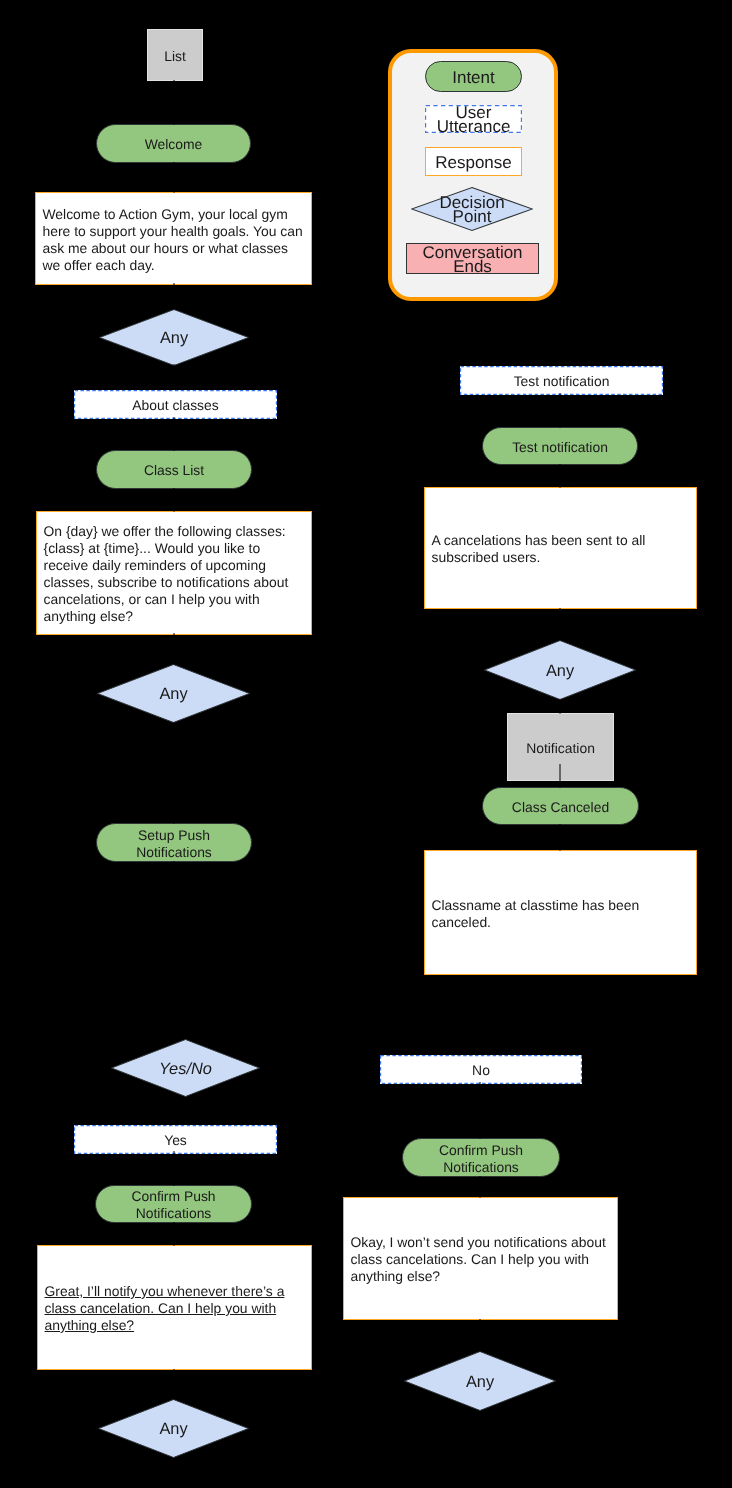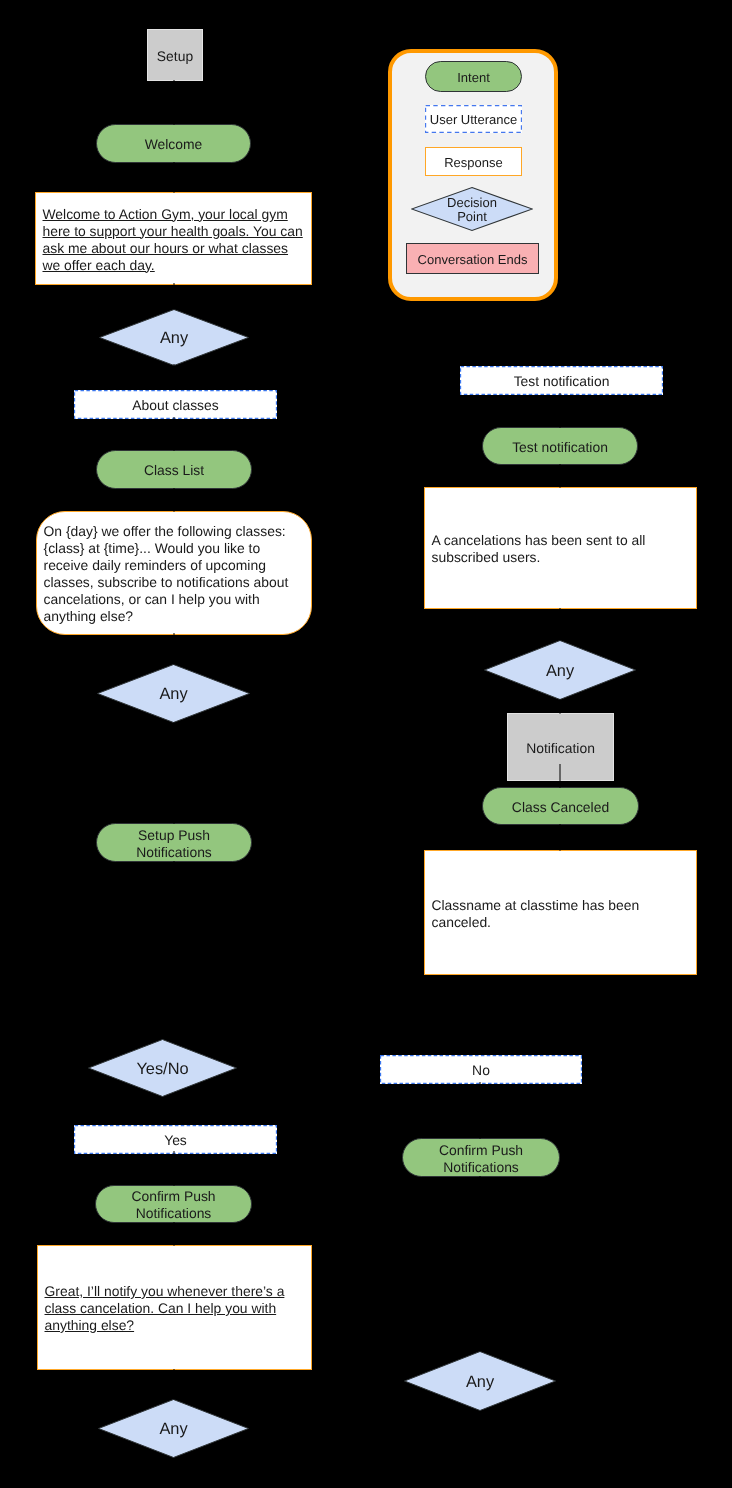--- a/index.html
+++ b/index.html
@@ -23,21 +23,21 @@
   .resp{background:#ffffff;border:1.5px solid #ffa726;text-align:left;
         justify-content:flex-start;padding:0 6.5px;}
   .diamond{color:#1a1a1a;font-size:16.4px;}
   .diamond .lbl{line-height:19px;}
   .conv-end{background:#f9b0b3;border:1px solid #2f3436;}
   .legend{background:#f2f2f2;border:4px solid #ff9900;border-radius:23px;box-sizing:border-box;}
   #edges{position:absolute;left:0;top:0;z-index:5;pointer-events:none;}
   svg.dia{position:absolute;left:0;top:0;}
   .dia-lbl{position:relative;z-index:2;}
   
-  .legend .node{font-size:13px;}
+  .legend .node{font-size:17px;}
   .legend .lbl{line-height:14px;}
   .lg-resp{background:#ffffff;border:1.5px solid #ffa726;}
 </style>
 </head>
 <body>
 
 <div id="canvas">
 
   <svg id="edges" width="732" height="1488" aria-hidden="true">
     <g stroke="#000000" stroke-width="1" fill="none">
@@ -87,28 +87,28 @@
       </svg>
       <span class="lbl dia-lbl">Decision
 Point</span>
     </div>
     <div class="node conv-end lg-end" style="left:14px;top:190px;width:133px;height:31px;">
       <span class="lbl">Conversation Ends</span>
     </div>
   </div>
 
   <div class="node start-box" style="left:147px;top:29px;width:56px;height:52px;">
-    <span class="lbl">Setup</span>
+    <span class="lbl">List</span>
   </div>
 
   <div class="node intent" style="left:96px;top:124px;width:155px;height:39px;">
     <span class="lbl">Welcome</span>
   </div>
 
-  <div class="node resp" style="left:35px;top:192px;width:277px;height:93px;text-decoration:underline;">
+  <div class="node resp" style="left:35px;top:192px;width:277px;height:93px;">
     <span class="lbl body">Welcome to Action Gym, your local gym here to support your health goals. You can ask me about our hours or what classes we offer each day.</span>
   </div>
 
   <div class="node diamond" style="left:99px;top:309px;width:150px;height:57px;">
     <svg class="dia" viewBox="0 0 150 57" width="150" height="57" preserveAspectRatio="none">
       <polygon points="75,0.5 149.5,28.5 75,56.5 0.5,28.5" fill="#ccdcf7" stroke="#2f3436" stroke-width="1"></polygon>
     </svg>
     <span class="lbl dia-lbl">Any</span>
   </div>
 
@@ -116,39 +116,39 @@
     <svg class="dash" viewBox="0 0 203 29" width="203" height="29">
         <rect x="0.58" y="0.58" width="201.84" height="27.84" fill="none" stroke="#3c78ee" stroke-width="1.15" stroke-dasharray="3.5 2.4"></rect>
       </svg>
     <span class="lbl">About classes</span>
   </div>
 
   <div class="node intent" style="left:96px;top:450px;width:156px;height:39px;">
     <span class="lbl">Class List</span>
   </div>
 
-  <div class="node resp" style="left:36px;top:511px;width:276px;height:124px;border-radius:29px;">
+  <div class="node resp" style="left:36px;top:511px;width:276px;height:124px;">
     <span class="lbl body">On {day} we offer the following classes: {class} at {time}... Would you like to receive daily reminders of upcoming classes, subscribe to notifications about cancelations, or can I help you with anything else?</span>
   </div>
 
   <div class="node diamond" style="left:97px;top:664px;width:153px;height:59px;">
     <svg class="dia" viewBox="0 0 153 59" width="153" height="59" preserveAspectRatio="none">
       <polygon points="76.5,0.5 152.5,29.5 76.5,58.5 0.5,29.5" fill="#ccdcf7" stroke="#2f3436" stroke-width="1"></polygon>
     </svg>
     <span class="lbl dia-lbl">Any</span>
   </div>
 
 
   <div class="node intent" style="left:96px;top:823px;width:156px;height:39px;">
     <span class="lbl">Setup Push
 Notifications</span>
   </div>
 
 
-  <div class="node diamond" style="left:88px;top:1039px;width:149px;height:58px;">
+  <div class="node diamond" style="left:111px;top:1039px;width:149px;height:58px;font-style:italic;">
     <svg class="dia" viewBox="0 0 149 58" width="149" height="58" preserveAspectRatio="none">
       <polygon points="74.5,0.5 148.5,29 74.5,57.5 0.5,29" fill="#ccdcf7" stroke="#2f3436" stroke-width="1"></polygon>
     </svg>
     <span class="lbl dia-lbl">Yes/No</span>
   </div>
 
   <div class="node utter" style="left:74px;top:1125px;width:203px;height:29px;">
     <svg class="dash" viewBox="0 0 203 29" width="203" height="29">
         <rect x="0.58" y="0.58" width="201.84" height="27.84" fill="none" stroke="#3c78ee" stroke-width="1.15" stroke-dasharray="3.5 2.4"></rect>
       </svg>
@@ -210,20 +210,23 @@
         <rect x="0.58" y="0.58" width="200.84" height="27.84" fill="none" stroke="#3c78ee" stroke-width="1.15" stroke-dasharray="3.5 2.4"></rect>
       </svg>
     <span class="lbl">No</span>
   </div>
 
   <div class="node intent" style="left:402px;top:1138px;width:158px;height:39px;">
     <span class="lbl">Confirm Push
 Notifications</span>
   </div>
 
+  <div class="node resp" style="left:343px;top:1197px;width:275px;height:123px;">
+    <span class="lbl body">Okay, I won’t send you notifications about class cancelations. Can I help you with anything else?</span>
+  </div>
 
   <div class="node diamond" style="left:404px;top:1351px;width:152px;height:60px;">
     <svg class="dia" viewBox="0 0 152 60" width="152" height="60" preserveAspectRatio="none">
       <polygon points="76,0.5 151.5,30 76,59.5 0.5,30" fill="#ccdcf7" stroke="#2f3436" stroke-width="1"></polygon>
     </svg>
     <span class="lbl dia-lbl">Any</span>
   </div>
 
 </div>
 

